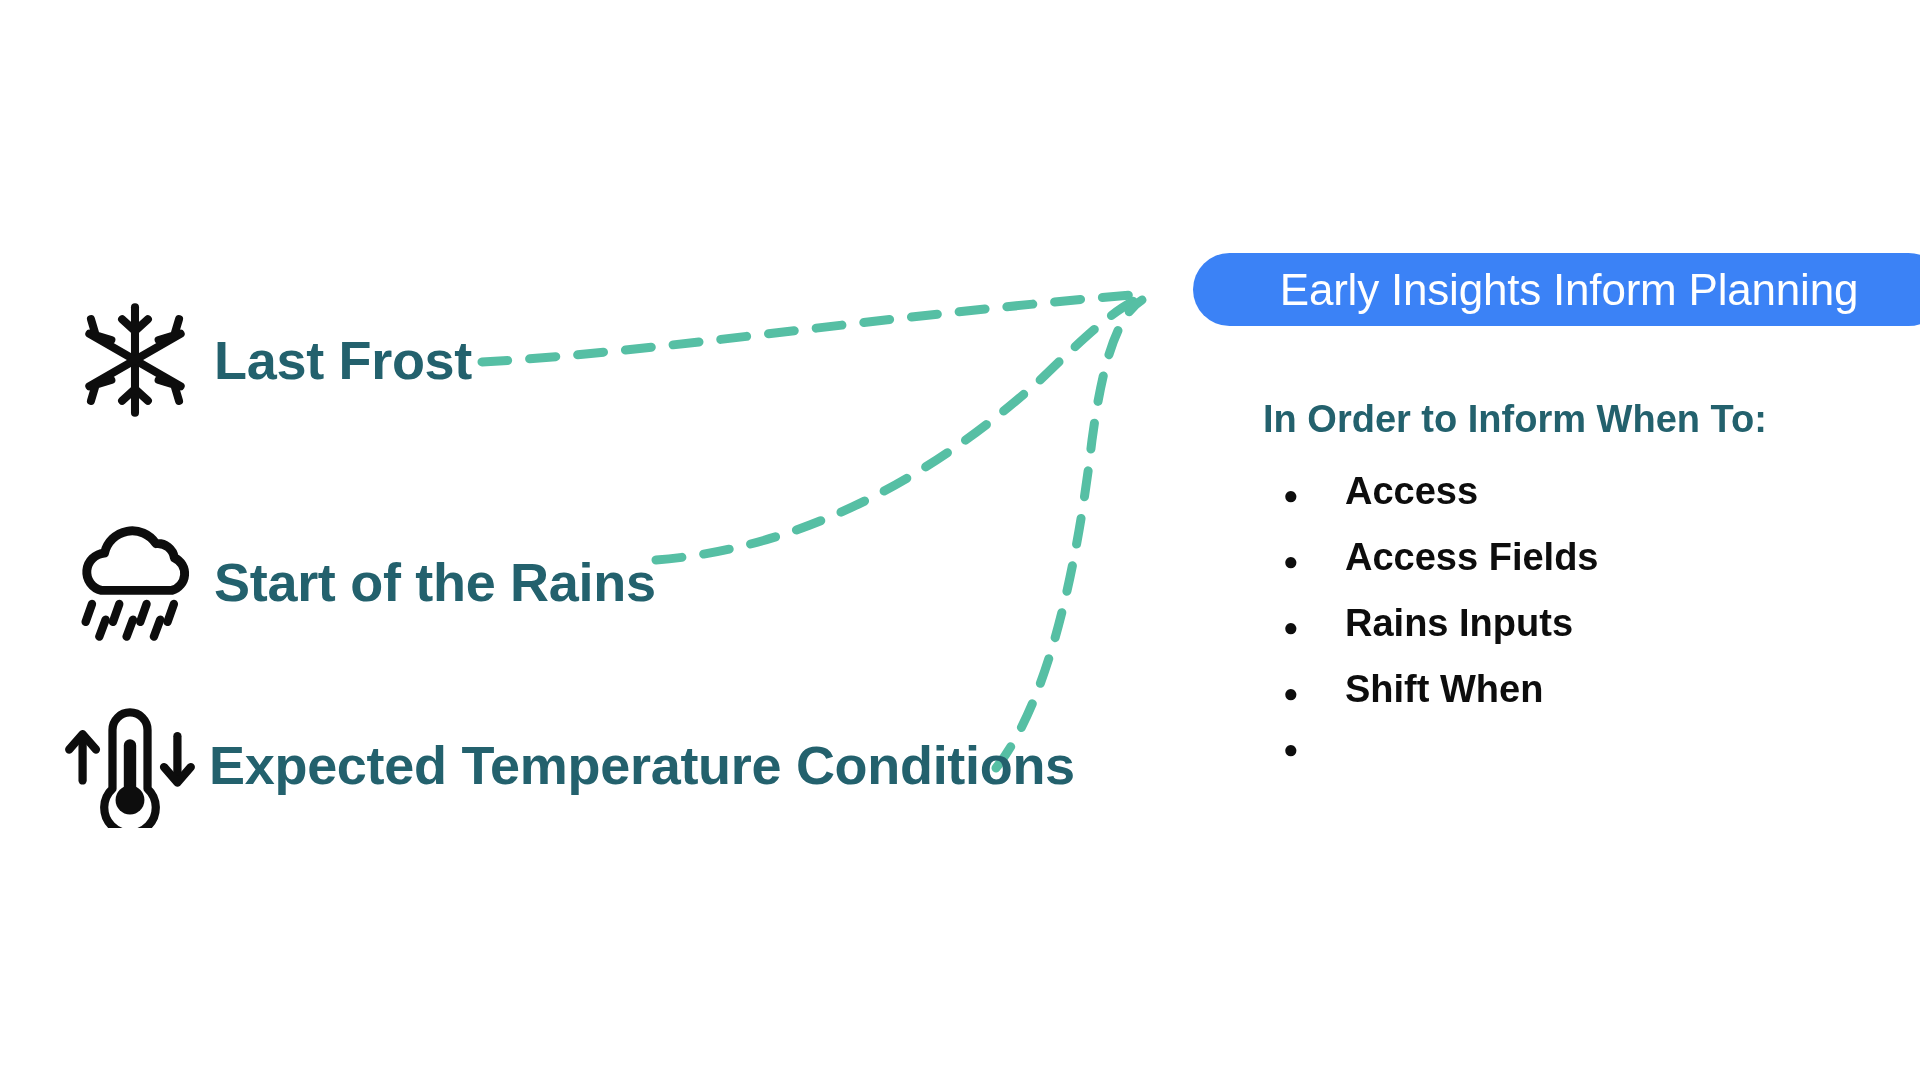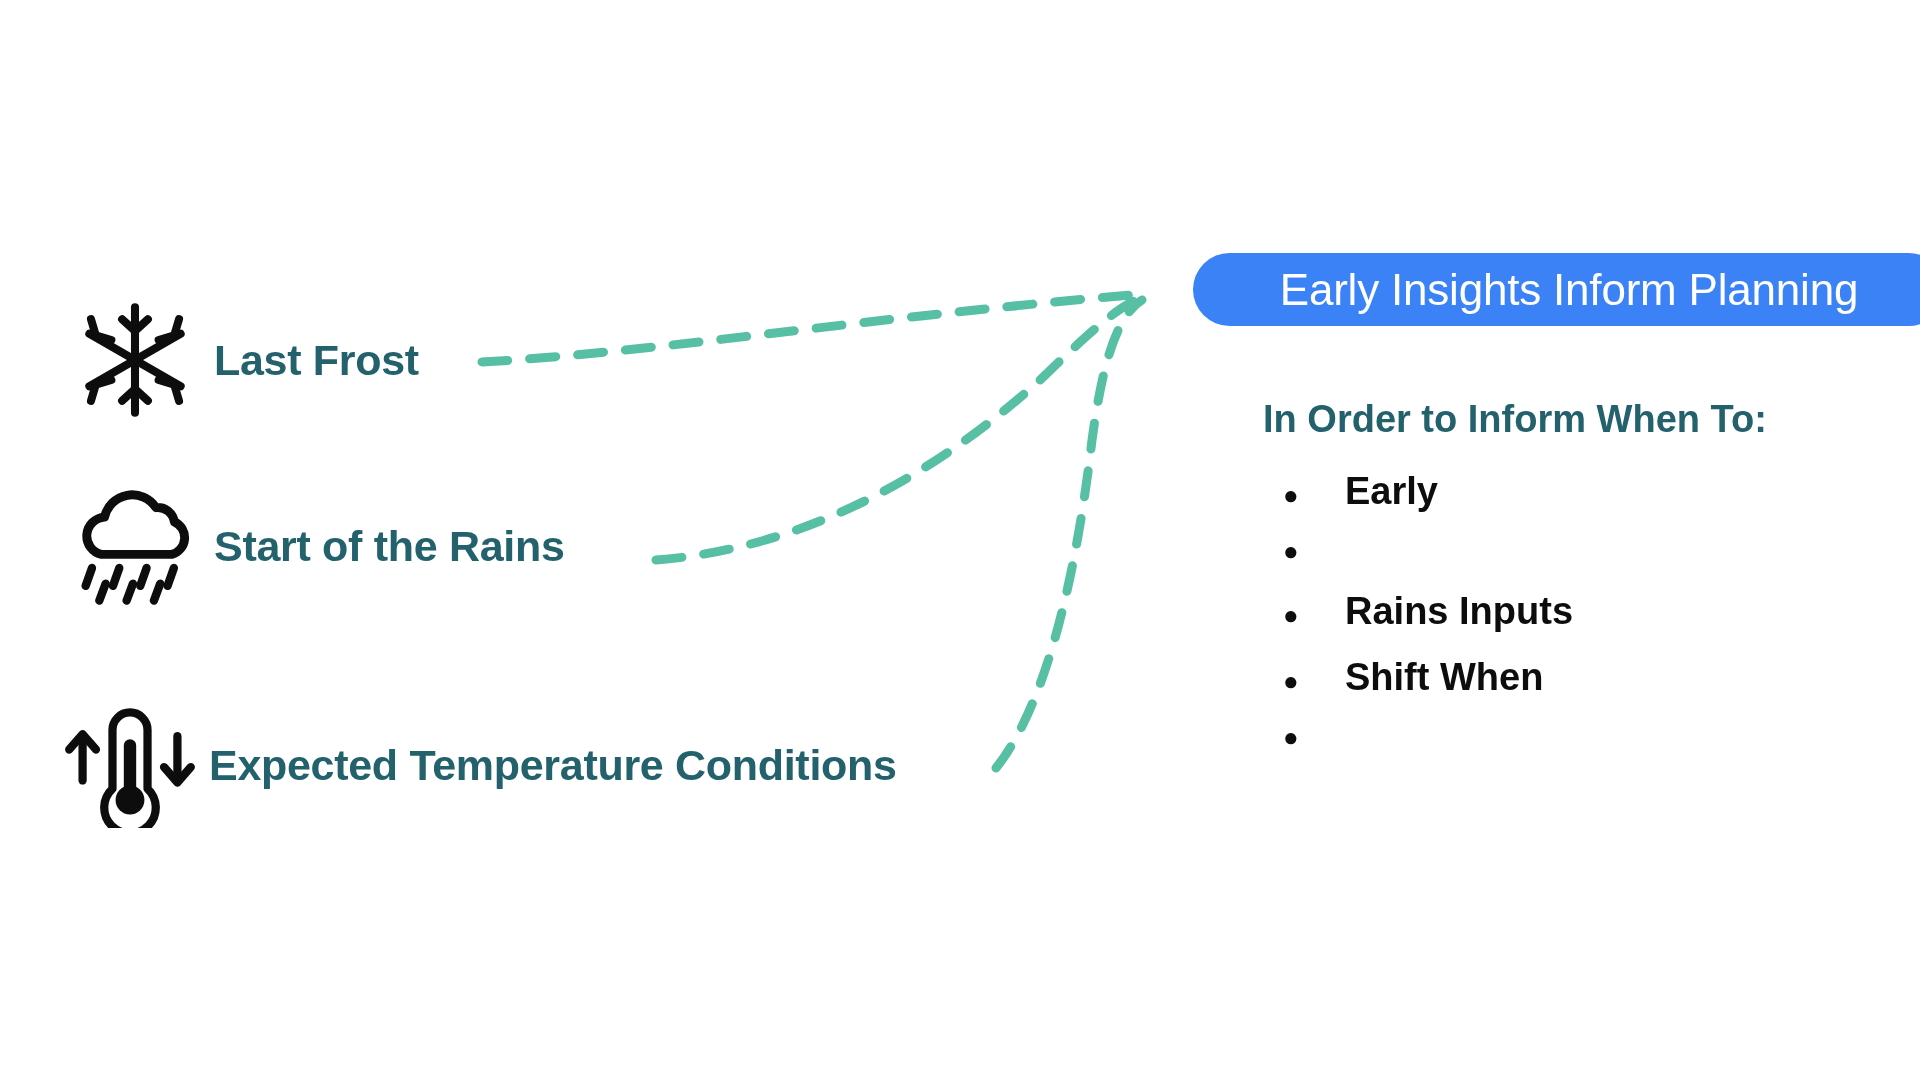--- a/index.html
+++ b/index.html
@@ -30,35 +30,35 @@
   }
 
   
   .factor-row {
     position: absolute;
     display: flex;
     align-items: center;
     height: 140px;
   }
   .factor-row.r0 { left: 60px; top: 290px; }
-  .factor-row.r1 { left: 60px; top: 476px; }
+  .factor-row.r1 { left: 60px; top: 512px; }
   .factor-row.r2 { left: 55px; top: 695px; align-items: center; }
 
   .factor-icon {
     width: 150px;
     height: 140px;
     display: flex;
     align-items: center;
     justify-content: center;
     flex: 0 0 150px;
   }
 
   .factor-label {
     color: #23616d;
-    font-size: 43px;
+    font-size: 54px;
     font-weight: 700;
     letter-spacing: -0.3px;
     white-space: nowrap;
     line-height: 1;
     margin-left: 4px;
   }
 
   
   #pill {
     position: absolute;
@@ -199,24 +199,25 @@
   <div id="pill">
     <span id="pill-title">Early Insights Inform Planning</span>
   </div>
 
   <div id="right-body">
     <div id="inform-heading">In Order to Inform When To:</div>
 
     <ul id="action-list">
       <li>
         <span class="bullet">●</span>
-        <span class="li-text">Early</span>
-      </li>
-      <li>
-        <span class="bullet">●</span>
+        <span class="li-text">Access</span>
+      </li>
+      <li>
+        <span class="bullet">●</span>
+        <span class="li-text">Access Fields</span>
       </li>
       <li>
         <span class="bullet">●</span>
         <span class="li-text">Rains Inputs</span>
       </li>
       <li>
         <span class="bullet">●</span>
         <span class="li-text">Shift When</span>
       </li>
       <li>

